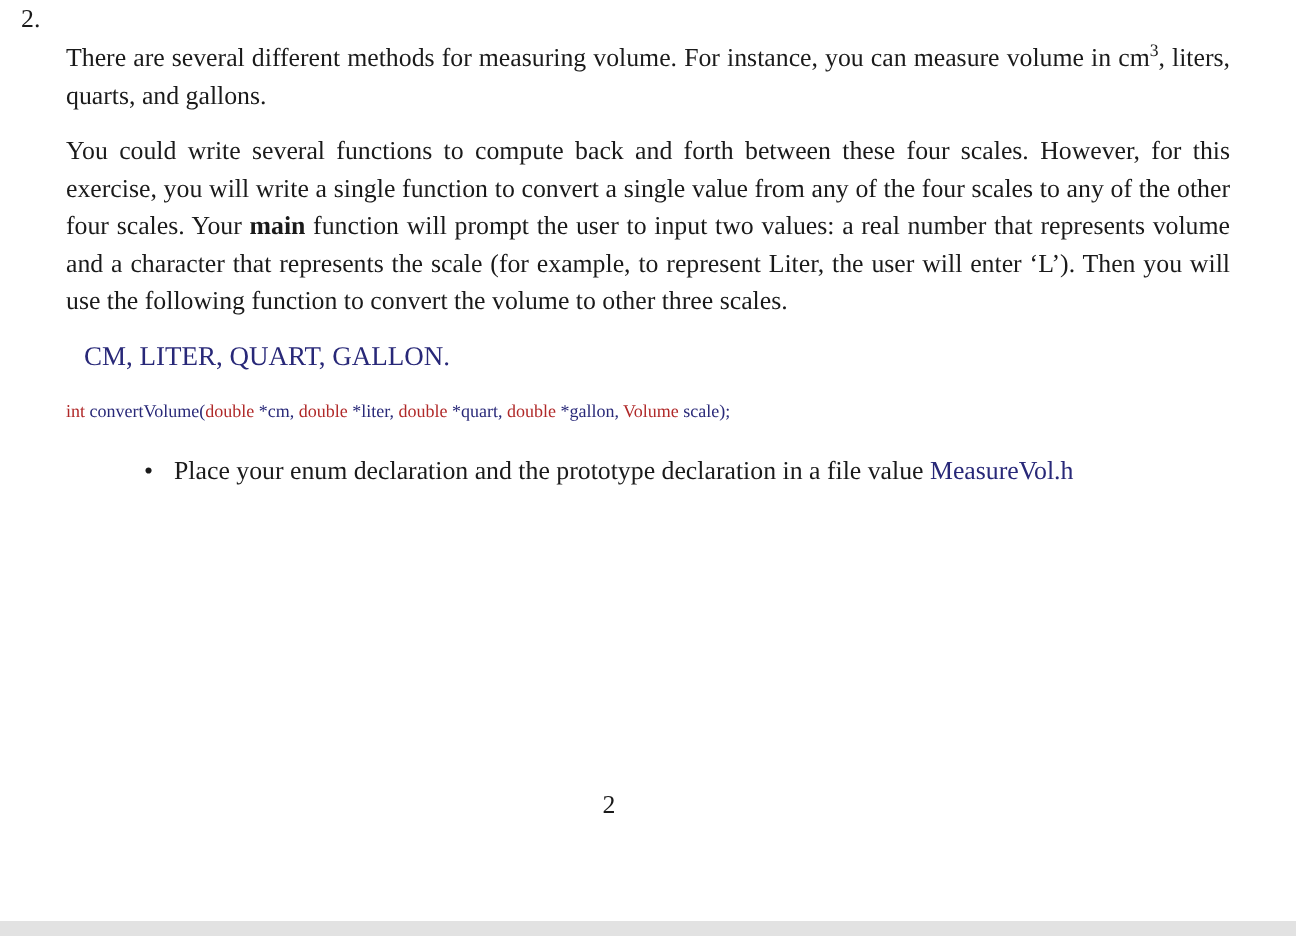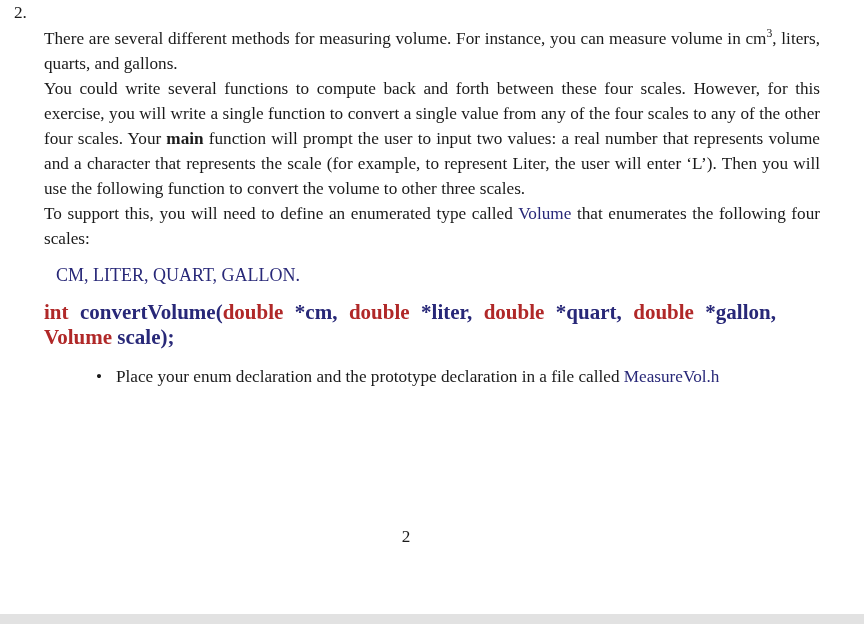--- a/index.html
+++ b/index.html
@@ -53,39 +53,38 @@
     font-size: 17.2px;
     line-height: 25px;
     text-align: justify;
     text-justify: inter-word;
     hyphens: manual;
   }
   p.para.first {
     padding-top: 26px;
   }
   p.gap {
-    margin-top: 0;
+    margin-top: 12px;
   }
 
   .bold-main { font-weight: bold; }
   .ital { }
   sup { font-size: 0.68em; vertical-align: super; line-height: 0; }
 
   .blue { color: #282878; }
   .red  { color: #b02828; }
 
   
   .code-line {
     margin: 0;
     margin-top: 12px;
-    font-size: 21px;
+    font-size: 12px;
     line-height: 25px;
     text-align: justify;
     padding-right: 44px;
-    font-weight: bold;
   }
 
   
   .enum-line {
     margin: 12px;
     margin-top: 12px;
     font-size: 18px;
     line-height: 25px;
   }
 
@@ -130,29 +129,28 @@
 
   <div class="item">
     <span class="item-number">2.</span>
 
     <div class="content">
 
       <p class="para first"><span>There are several different methods for measuring volume.  For instance, you can measure volume in </span><span class="ital">cm</span><sup class="ital">3</sup><span>, liters, quarts, and gallons.</span></p>
 
       <p class="para gap"><span>You could write several functions to compute back and forth between these four scales. However, for this exercise, you will write a single function to convert a single value from any of the four scales to any of the other four scales. Your </span><span class="bold-main">main</span><span> function will prompt the user to input two values: a real number that represents volume and a character that represents the scale (for example, to represent Liter, the user will enter ‘L’). Then you will use the following function to convert the volume to other three scales.</span></p>
 
-      <p class="para gap"><span>To support this, you will need to define an enumerated type called </span><span class="blue">Volume</span><span> that enumerates the following four scales:</span></p>
 
       <p class="enum-line blue">CM, LITER, QUART, GALLON.</p>
 
 
       <p class="code-line"><span class="red">int</span><span class="blue"> convertVolume(</span><span class="red">double</span><span class="blue"> *cm, </span><span class="red">double</span><span class="blue"> *liter, </span><span class="red">double</span><span class="blue"> *quart, </span><span class="red">double</span><span class="blue"> *gallon, </span><span class="red">Volume</span> <span class="blue">scale);</span></p>
 
       <ul class="bullets">
-        <li><span class="dot">•</span><span>Place your enum declaration and the prototype declaration in a file called </span><span class="blue">MeasureVol.h</span></li>
+        <li><span class="dot">•</span><span>Place your enum declaration and the prototype declaration in a file value </span><span class="blue">MeasureVol.h</span></li>
       </ul>
 
     </div>
   </div>
 
   <div class="page-number">2</div>
 
 </div>
 
 <div class="bottom-strip"></div>

